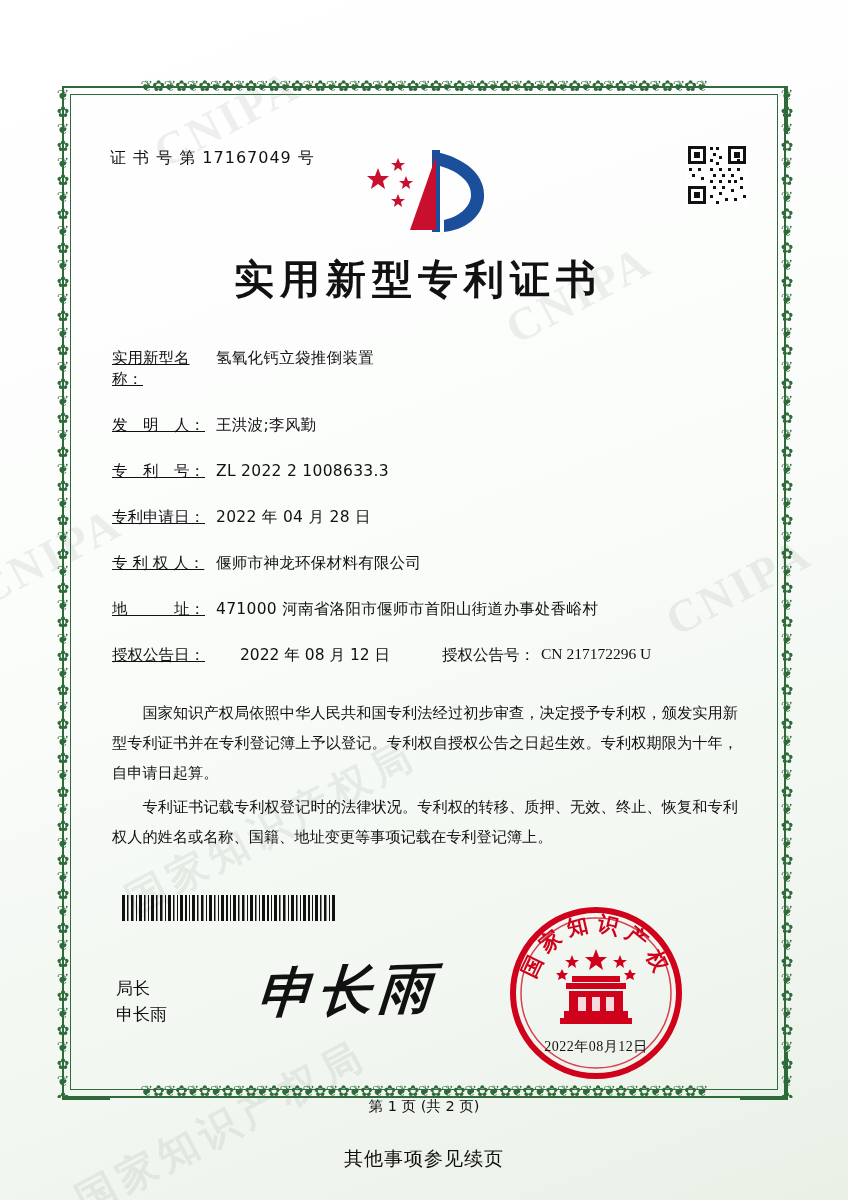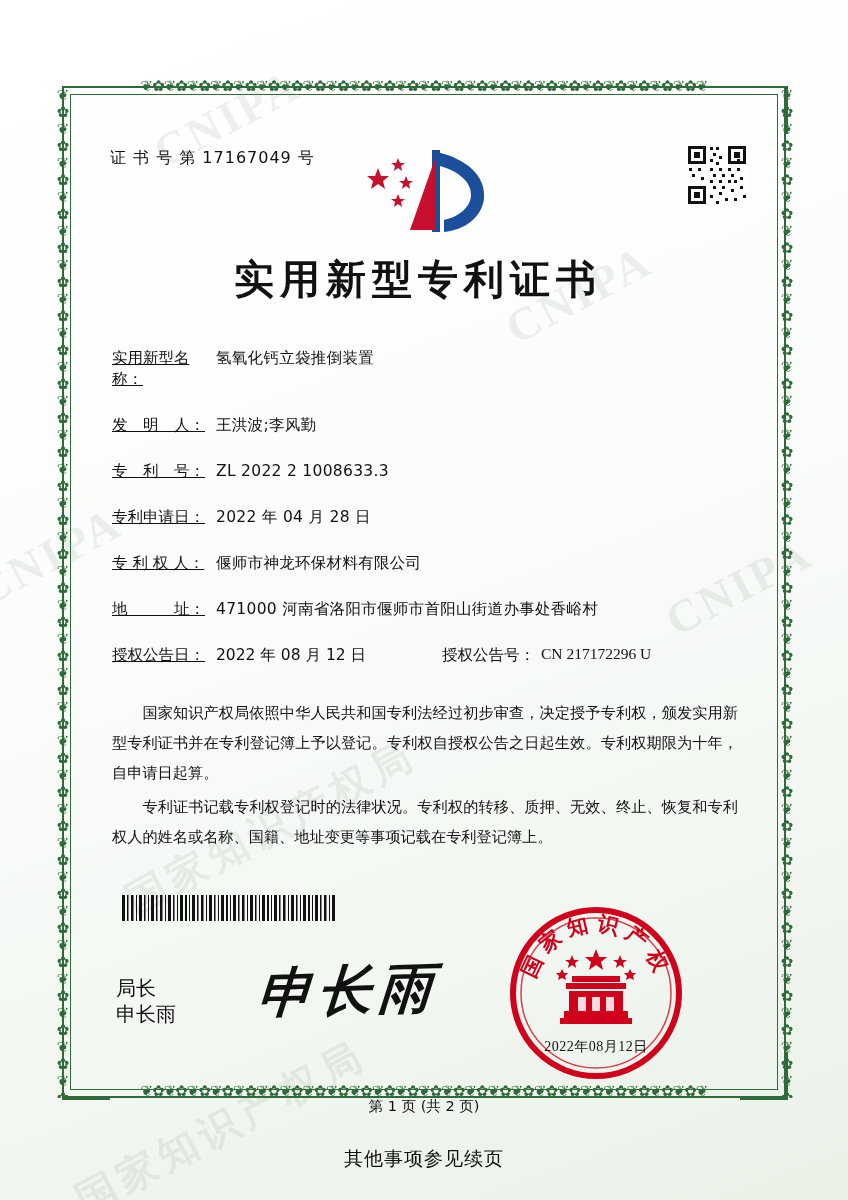--- a/index.html
+++ b/index.html
@@ -134,21 +134,21 @@
   .row .val {
     flex: 1;
     letter-spacing: 0.3px;
   }
 
   .inline-pair {
     display: flex;
     align-items: baseline;
     width: 100%;
   }
-  .inline-pair .seg1 { flex: 0 0 330px; display: flex; }
+  .inline-pair .seg1 { flex: 0 0 330px; display: flex; gap: 24px; }
   .inline-pair .seg2 { display: flex; font-family: Liberation Serif, serif; }
   .inline-pair .seg2 .lbl2 { margin-right: 6px; }
 
   
   .paras {
     position: absolute;
     left: 112px; top: 698px;
     width: 626px;
     font-size: 15.2px;
     line-height: 30px;
@@ -162,21 +162,21 @@
   .barcode {
     position: absolute;
     left: 122px; top: 895px;
     width: 215px; height: 26px;
   }
 
   
   .sig-label {
     position: absolute;
     left: 116px; top: 975px;
-    font-size: 20px;
+    font-size: 17px;
     color: #111;
     line-height: 26px;
     font-family: "DejaVu Sans", sans-serif;
   }
   .sig-hand {
     position: absolute;
     left: 258px; top: 955px;
     font-family: "Liberation Serif", "DejaVu Serif", serif;
     font-size: 54px;
     font-style: italic;

